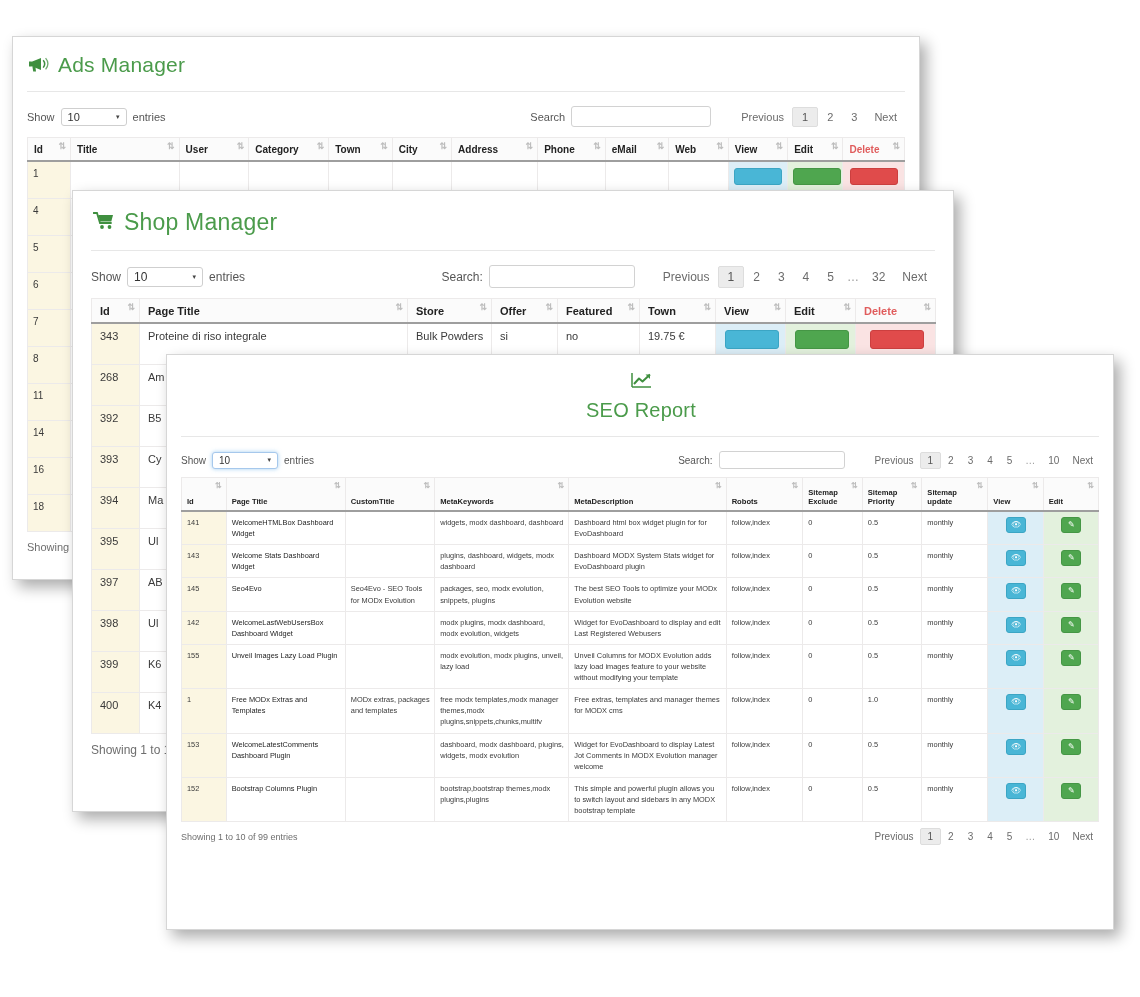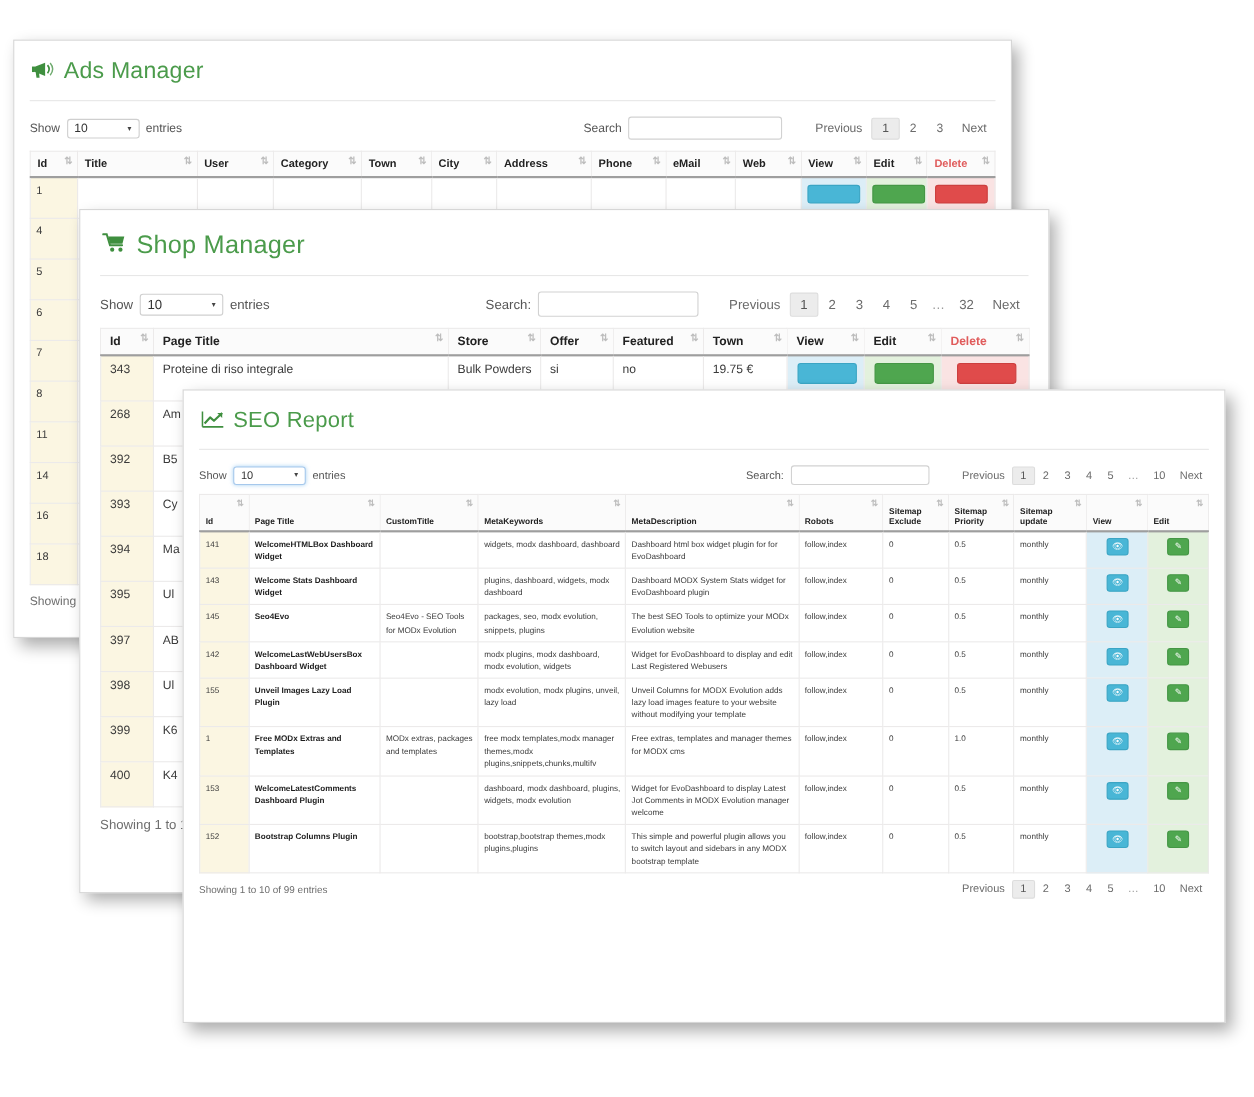--- a/index.html
+++ b/index.html
@@ -72,21 +72,21 @@
     color:#bdbdbd;font-size:9px;letter-spacing:-1px;line-height:1;
   }
   thead th.del{color:#e05c5c;}
   tbody td{
     border:1px solid #eceaea;
     padding:6px 6px 6px 8px;
     color:#3a3a3a;vertical-align:top;
     word-wrap:break-word;
   }
   tbody td.idcell{background:#fbf6e2;color:#3a3a3a;}
-  tbody td.bold{font-weight:bold;color:#1d1d1d;}
+  tbody td.bold{font-weight:normal;color:#1d1d1d;}
   tbody td.viewcell{background:#dceef7;text-align:center;}
   tbody td.editcell{background:#e3f1dd;text-align:center;}
   tbody td.delcell{background:#fae3e3;text-align:center;}
 
   .btn{
     display:inline-block;border-radius:3px;color:#fff;
     text-align:center;line-height:1;
   }
   .btn-view{background:#49b6d6;border:1px solid #3ba5c4;}
   .btn-edit{background:#4fa64f;border:1px solid #459645;}
@@ -119,21 +119,21 @@
   #win-shop .pager{font-size:12px;}
   #win-shop table{font-size:11px;}
   #win-shop thead th{font-size:11px;}
   #win-shop tbody td{height:28px;}
   #win-shop .foot{font-size:12px;}
   #win-shop .btn{width:52px;height:17px;}
 
   
   #win-seo{left:166px;top:354px;width:946px;height:574px;}
   #win-seo .win-inner{padding:10px 14px 0 14px;}
-  #win-seo .page-title{font-size:20px;}
+  #win-seo .page-title{font-size:20px;flex-direction:column;}
   #win-seo .ctrl-row{font-size:10px;margin-bottom:8px;}
   #win-seo .srch-box{width:120px;height:14px;}
   #win-seo .pager{font-size:10px;}
   #win-seo .pager span{padding:1px 6px;}
   #win-seo .pager .pg{padding:2px 7px;}
   #win-seo table{font-size:7.4px;}
   #win-seo thead th{font-size:7.6px;padding:10px 4px 4px 5px;}
   #win-seo thead th .sorter{font-size:8px;}
   #win-seo tbody td{padding:5px 4px 5px 5px;line-height:1.5;}
   #win-seo .foot{font-size:9px;padding:6px 0 8px 0;text-align:right;}

